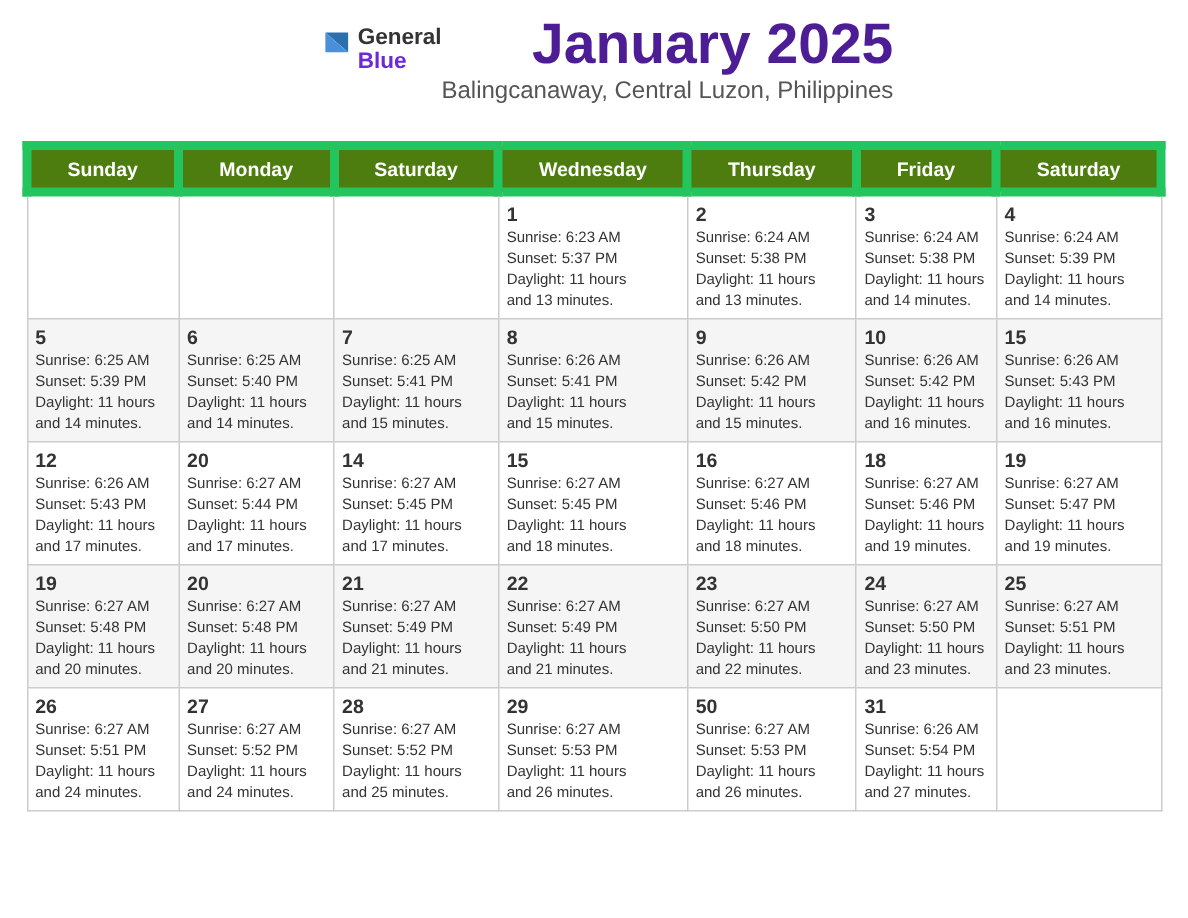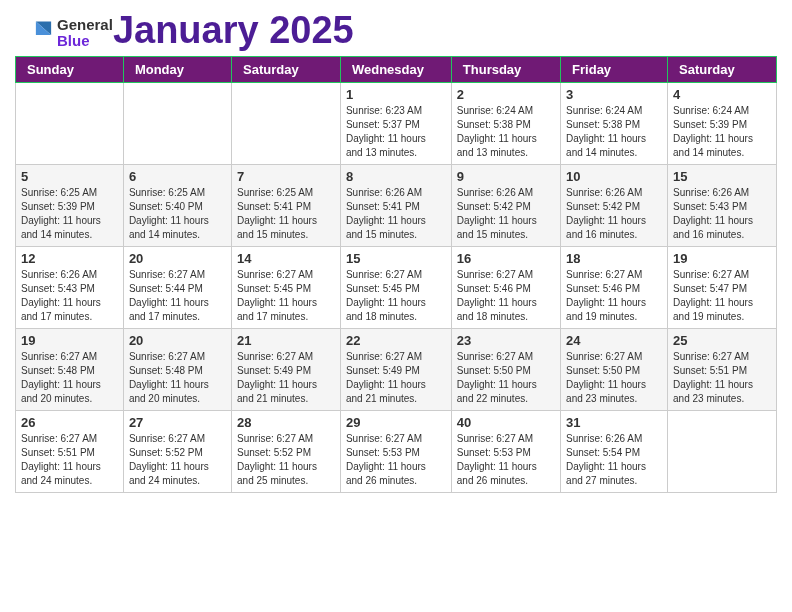--- a/index.html
+++ b/index.html
@@ -12,22 +12,22 @@
     }
     .page {
       width: 792px;
       min-height: 612px;
       background: #fff;
       padding: 10px 15px 10px 15px;
     }
     .header {
       display: flex;
       align-items: flex-start;
-      justify-content: flex-start;
-      margin-bottom: 4px;
+      justify-content: center;
+      margin-bottom: 24px;
     }
     .logo {
       display: flex;
       align-items: center;
       gap: 4px;
       margin-top: 4px;
     }
     .logo-icon {
       width: 38px;
       height: 38px;
@@ -59,27 +59,27 @@
     .subtitle {
       font-size: 16px;
       color: #555;
     }
     .calendar {
       width: 100%;
       border-collapse: collapse;
       border: 1px solid #ccc;
     }
     .calendar th {
-      background: #701a75;
+      background: #4d7c0f;
       color: #fff;
       text-align: left;
-      padding: 5px 11px;
+      padding: 5px 24px;
       font-size: 13px;
       font-weight: bold;
-      border: 1px solid #22c55e;
+      border: 6px solid #22c55e;
     }
     .calendar td {
       vertical-align: top;
       border: 1px solid #ccc;
       padding: 4px 5px;
       width: 113px;
       min-height: 78px;
       font-size: 10.5px;
       color: #333;
       background: #fff;
@@ -118,20 +118,21 @@
         <polygon points="22,8 38,8 38,22" fill="#2c6fad"></polygon>
         <polygon points="22,8 38,22 22,22" fill="#4a90d9"></polygon>
       </svg>
       <div class="logo-text">
         <span class="logo-general">General</span>
         <span class="logo-blue">Blue</span>
       </div>
     </div>
     <div class="title-block">
       <div class="main-title">January 2025</div>
+      <div class="subtitle">Balingcanaway, Central Luzon, Philippines</div>
     </div>
   </div>
 
   <table class="calendar">
     <thead>
       <tr>
         <th>Sunday</th>
         <th>Monday</th>
         <th>Saturday</th>
         <th>Wednesday</th>
@@ -350,21 +351,21 @@
 and 25 minutes.</div>
           </td>
           <td>
             <span class="day-number">29</span>
             <div class="day-info" style="white-space: pre-line;">Sunrise: 6:27 AM
 Sunset: 5:53 PM
 Daylight: 11 hours
 and 26 minutes.</div>
           </td>
           <td>
-            <span class="day-number">40</span>
+            <span class="day-number">50</span>
             <div class="day-info" style="white-space: pre-line;">Sunrise: 6:27 AM
 Sunset: 5:53 PM
 Daylight: 11 hours
 and 26 minutes.</div>
           </td>
           <td>
             <span class="day-number">31</span>
             <div class="day-info" style="white-space: pre-line;">Sunrise: 6:26 AM
 Sunset: 5:54 PM
 Daylight: 11 hours

